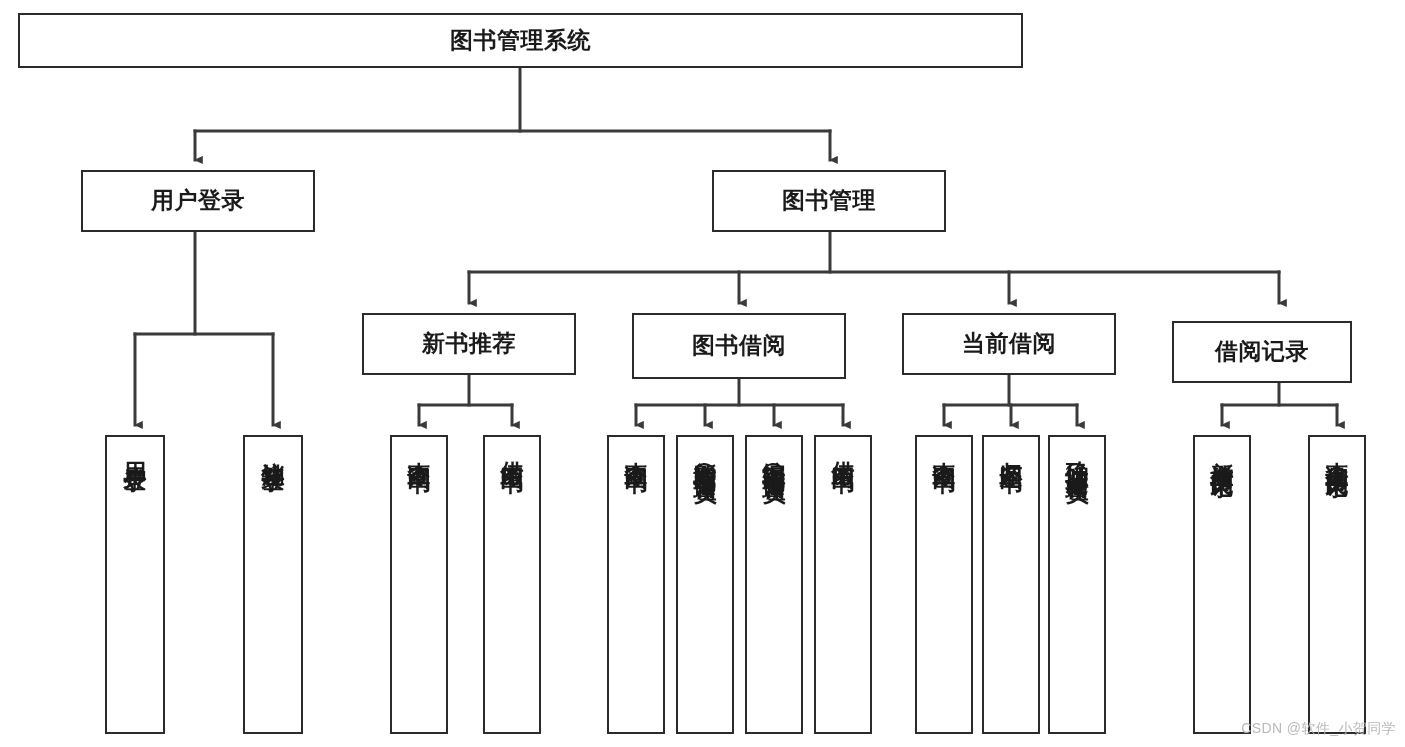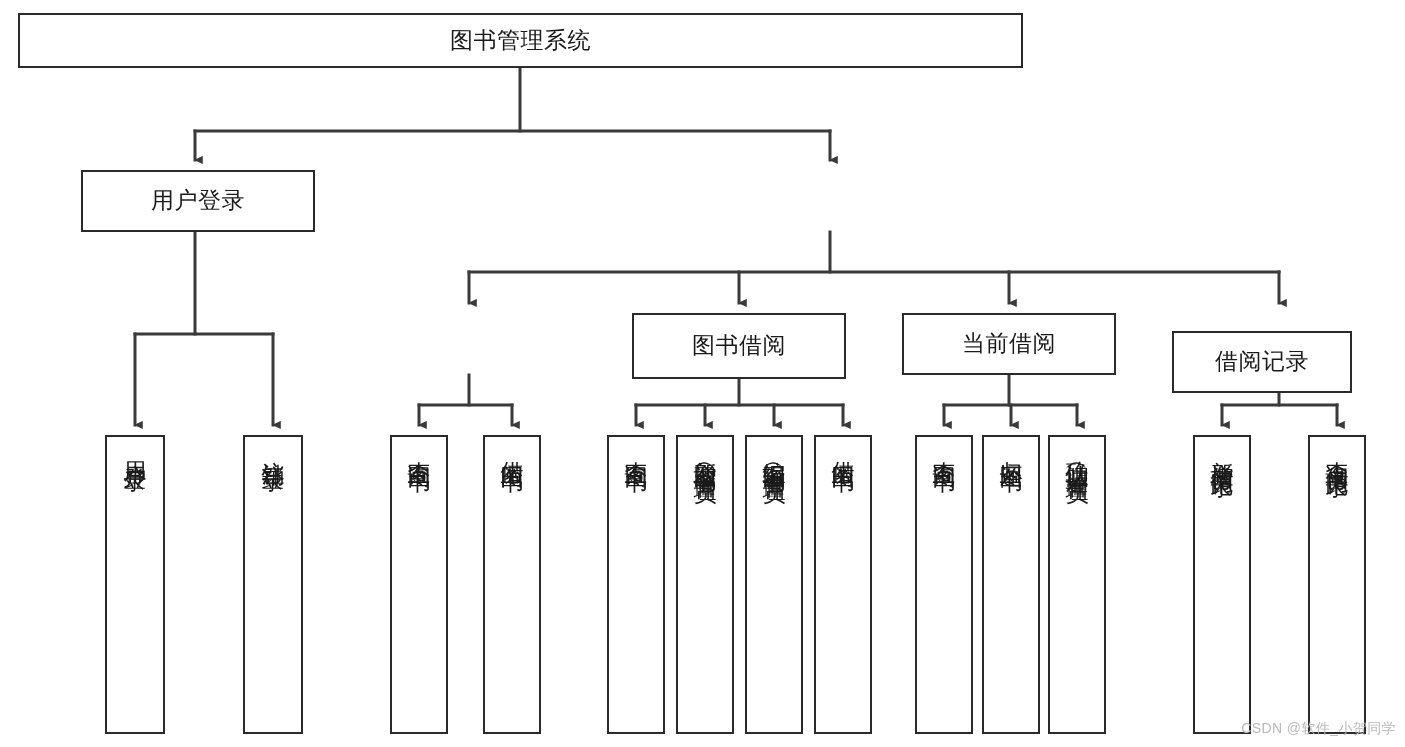--- a/index.html
+++ b/index.html
@@ -33,20 +33,21 @@
     display: flex;
     align-items: center;
     justify-content: center;
     color: #1a1a1a;
   }
   .node-label {
     display: block;
     text-align: center;
     line-height: 1.12;
     white-space: nowrap;
+    font-weight: bold;
   }
   .node.horizontal .node-label {
     font-size: 23px;
     letter-spacing: 0.5px;
   }
   .node.root .node-label {
     font-size: 23px;
   }
   .node.leaf {
     align-items: flex-start;
@@ -128,28 +129,34 @@
     </g>
   </svg>
 
   <div class="node root horizontal" style="left:18px; top:13px; width:1005px; height:55px;">
     <span class="node-label">图书管理系统</span>
   </div>
 
   <div class="node horizontal" style="left:81px; top:170px; width:234px; height:62px;">
     <span class="node-label">用户登录</span>
   </div>
-
+  <div class="node horizontal" style="left:712px; top:170px; width:234px; height:62px;">
+    <span class="node-label">图书管理</span>
+  </div>
+
+  <div class="node horizontal" style="left:362px; top:313px; width:214px; height:62px;">
+    <span class="node-label">新书推荐</span>
+  </div>
   <div class="node horizontal" style="left:632px; top:313px; width:214px; height:66px;">
     <span class="node-label">图书借阅</span>
   </div>
   <div class="node horizontal" style="left:902px; top:313px; width:214px; height:62px;">
     <span class="node-label">当前借阅</span>
   </div>
-  <div class="node horizontal" style="left:1172px; top:331px; width:180px; height:62px;">
+  <div class="node horizontal" style="left:1172px; top:321px; width:180px; height:62px;">
     <span class="node-label">借阅记录</span>
   </div>
 
   <div class="node leaf" style="left:105px; top:435px; width:60px; height:299px;">
     <span class="node-label">用户登录</span>
   </div>
   <div class="node leaf" style="left:243px; top:435px; width:60px; height:299px;">
     <span class="node-label">注销登录</span>
   </div>
 

